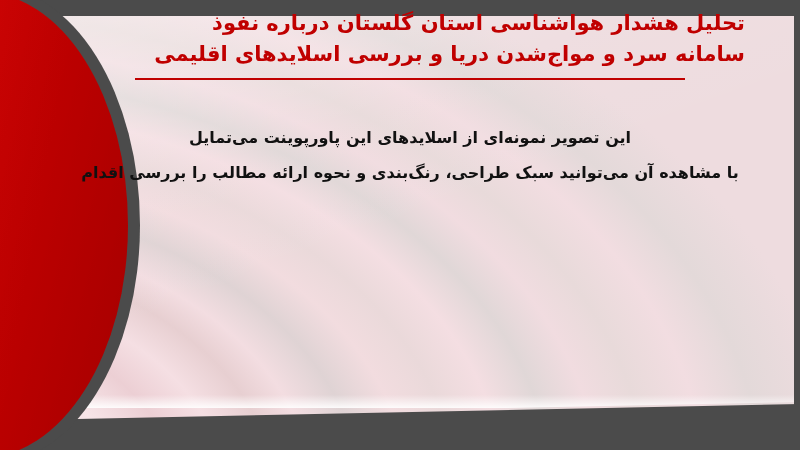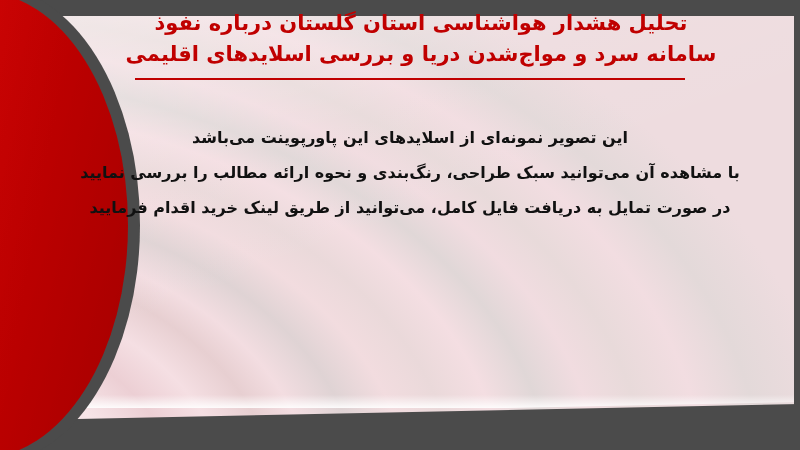--- a/index.html
+++ b/index.html
@@ -128,24 +128,24 @@
   
   .content {
     position: absolute;
     left: 0; top: 0;
     width: 800px; height: 450px;
     z-index: 10;
     pointer-events: none;
   }
   .title-block {
     position: absolute;
-    right: 49px;
+    right: 55px;
     top: 8px;
     width: 660px;
-    text-align: center;
+    text-align: right;
     direction: rtl;
   }
   .title-line {
     color: #c00000;
     font-size: 21px;
     font-weight: bold;
     line-height: 31px;
     white-space: nowrap;
   }
   .title-rule {
@@ -194,20 +194,19 @@
   <div class="content">
 
     <div class="title-block">
       <div class="title-line">تحلیل هشدار هواشناسی استان گلستان درباره نفوذ</div>
       <div class="title-line">سامانه سرد و مواج‌شدن دریا و بررسی اسلایدهای اقلیمی</div>
     </div>
 
     <div class="title-rule"></div>
 
     <div class="body-block">
-      <div class="body-line">این تصویر نمونه‌ای از اسلایدهای این پاورپوینت می‌باشد</div>
-      <div class="body-line">با مشاهده آن می‌توانید سبک طراحی، رنگ‌بندی و نحوه ارائه مطالب را بررسی نمایید</div>
-      <div class="body-line">در صورت تمایل به دریافت فایل کامل، می‌توانید از طریق لینک خرید اقدام فرمایید</div>
+      <div class="body-line">این تصویر نمونه‌ای از اسلایدهای این پاورپوینت می‌تمایل</div>
+      <div class="body-line">با مشاهده آن می‌توانید سبک طراحی، رنگ‌بندی و نحوه ارائه مطالب را بررسی اقدام</div>
     </div>
 
   </div>
 
 </div>
 
 </body></html>

